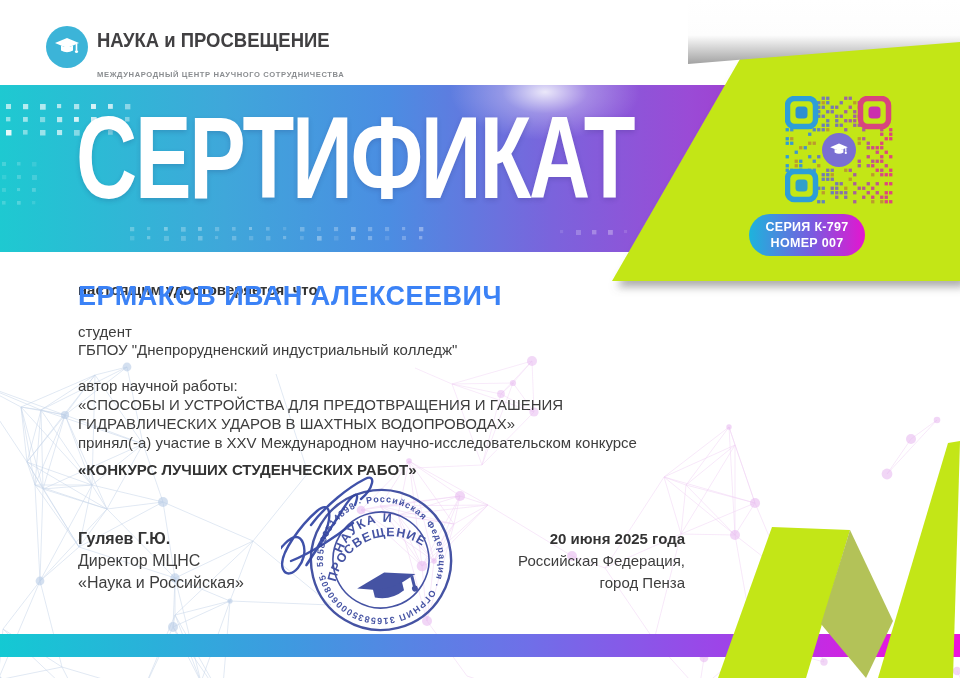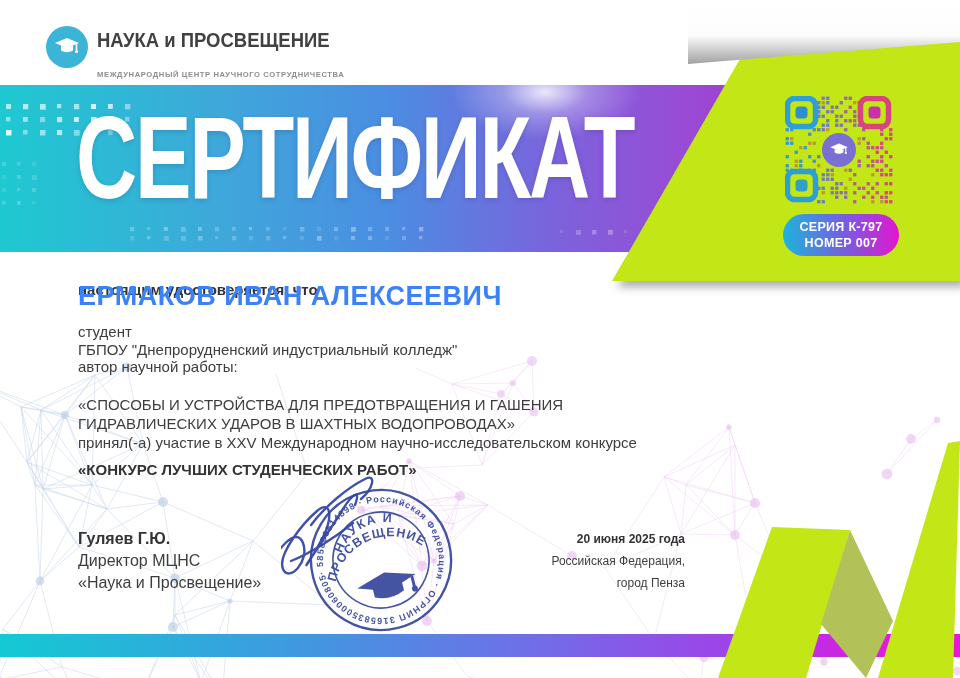--- a/index.html
+++ b/index.html
@@ -18,32 +18,32 @@
   .cert-title{
     position:absolute;left:76px;top:100px;z-index:3;
     font-weight:800;font-size:116px;line-height:1;color:#ffffff;
     transform:scaleX(.73);transform-origin:0 0;letter-spacing:-3px;white-space:nowrap;
     text-shadow:0 2px 6px rgba(30,30,90,.18);
   }
   
   .qr-box{position:absolute;left:785px;top:96px;width:108px;height:108px;z-index:4;}
   .qr-center{position:absolute;left:37px;top:37px;width:34px;height:34px;border-radius:50%;background:#7a6fd2;display:flex;align-items:center;justify-content:center;}
   .serial-badge{
-    position:absolute;left:783px;top:214px;width:116px;height:42px;border-radius:21px;z-index:4;
+    position:absolute;left:749px;top:214px;width:116px;height:42px;border-radius:21px;z-index:4;
     background:linear-gradient(90deg,#1db4dc 0%,#7a5ae0 55%,#e515cf 100%);
     color:#fff;font-weight:bold;font-size:12.5px;display:flex;flex-direction:column;
     align-items:center;justify-content:center;line-height:16px;letter-spacing:.3px;
   }
   
   .t{position:absolute;left:78px;color:#3d3d3d;font-size:15px;line-height:19px;white-space:nowrap;z-index:3;}
   .b{font-weight:bold;color:#333;margin-top:8px;}
   .name-line{top:287px;font-size:27px;font-weight:bold;color:#3b82f6;letter-spacing:.5px;}
   
   .sig-block{position:absolute;left:78px;top:520px;z-index:3;font-size:16px;line-height:22px;color:#3d3d3d;}
-  .date-block{position:absolute;left:380px;top:520px;width:305px;text-align:right;z-index:3;font-size:12px;line-height:22px;color:#3d3d3d;}
+  .date-block{position:absolute;left:380px;top:520px;width:305px;text-align:right;z-index:3;font-size:15px;line-height:22px;color:#3d3d3d;}
   .stamp-wrap{position:absolute;left:281px;top:465px;z-index:2;}
 </style>
 </head>
 <body>
 
 <div class="page">
 
   <svg class="layer" width="960" height="678" viewBox="0 0 960 678">
     <defs>
       <linearGradient id="gBanner" x1="0" y1="0" x2="1" y2="0">
@@ -604,30 +604,30 @@
 
   <div class="serial-badge">
     <div>СЕРИЯ К-797</div>
     <div>НОМЕР 007</div>
   </div>
 
   <div class="t b" style="top:272px">настоящим удостоверяется, что</div>
   <div class="t name-line">ЕРМАКОВ ИВАН АЛЕКСЕЕВИЧ</div>
   <div class="t" style="top:322px">студент</div>
   <div class="t" style="top:340px">ГБПОУ "Днепрорудненский индустриальный колледж"</div>
-  <div class="t" style="top:357px">автор научной работы:</div>
+  <div class="t" style="top:376px">автор научной работы:</div>
   <div class="t" style="top:395px">«СПОСОБЫ И УСТРОЙСТВА ДЛЯ ПРЕДОТВРАЩЕНИЯ И ГАШЕНИЯ</div>
   <div class="t" style="top:414px">ГИДРАВЛИЧЕСКИХ УДАРОВ В ШАХТНЫХ ВОДОПРОВОДАХ»</div>
   <div class="t" style="top:433px">принял(-а) участие в XXV Международном научно-исследовательском конкурсе</div>
   <div class="t b" style="top:452px">«КОНКУРС ЛУЧШИХ СТУДЕНЧЕСКИХ РАБОТ»</div>
 
   <div class="sig-block">
     <div class="b">Гуляев Г.Ю.</div>
     <div>Директор МЦНС</div>
-    <div>«Наука и Просвещение»</div>
+    <div>«Наука и Российская»</div>
   </div>
 
   <div class="date-block">
     <div class="b">20 июня 2025 года</div>
     <div>Российская Федерация,</div>
     <div>город Пенза</div>
   </div>
 
   <div class="stamp-wrap">
     <svg width="200" height="185" viewBox="0 0 200 185">

